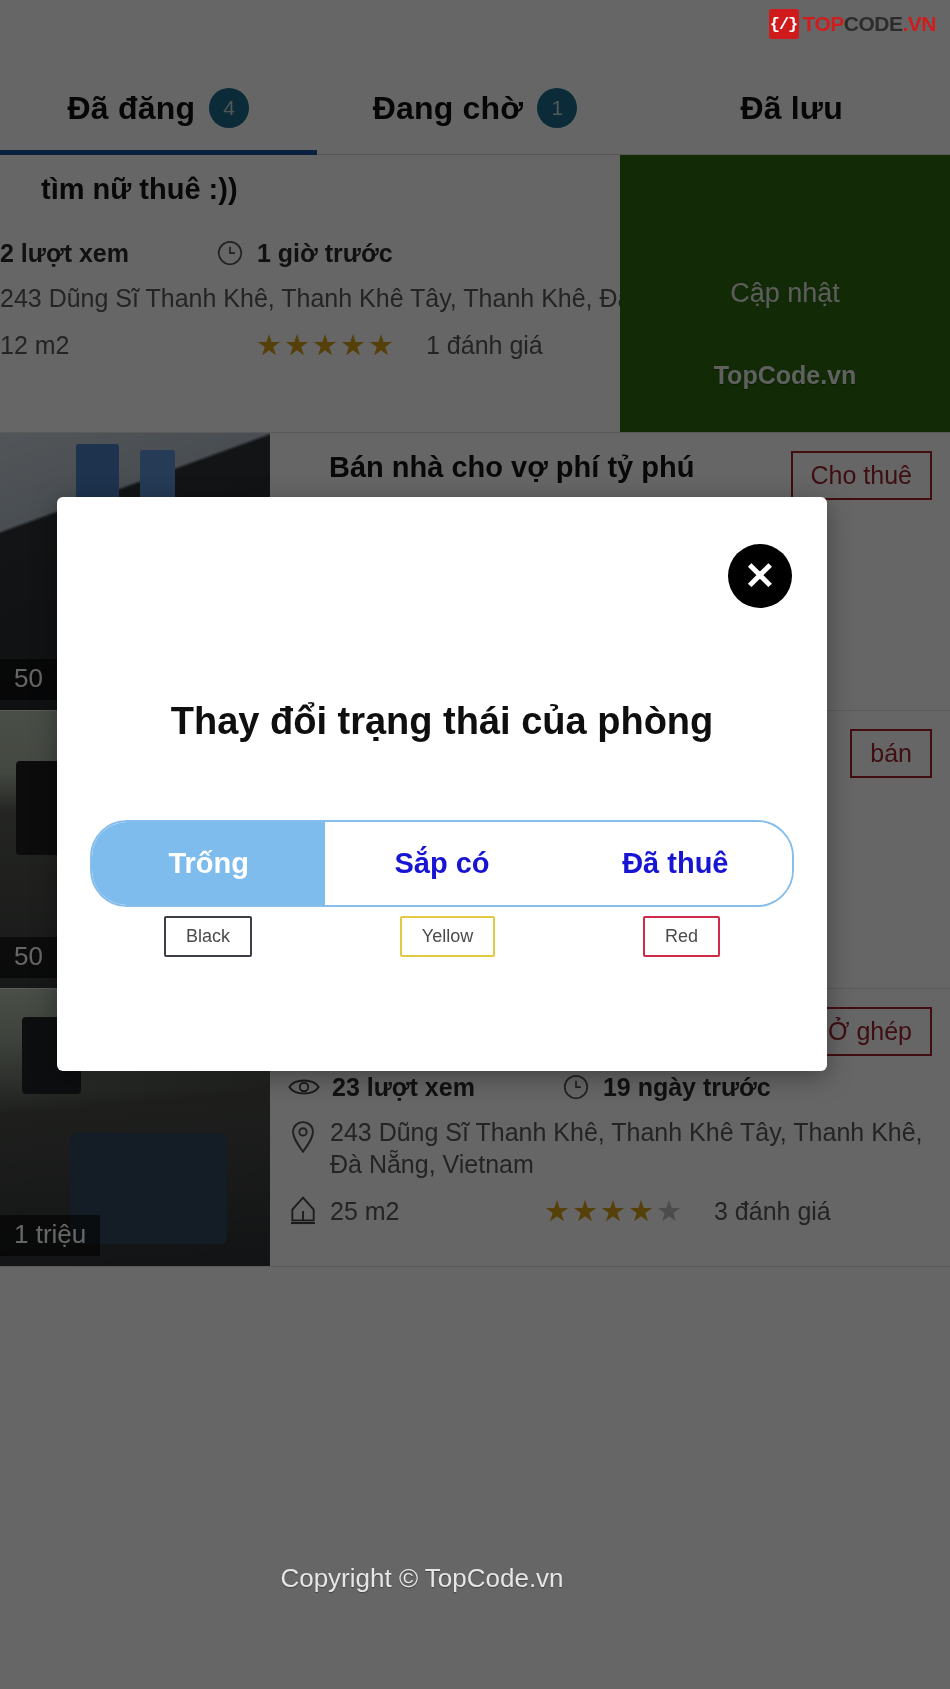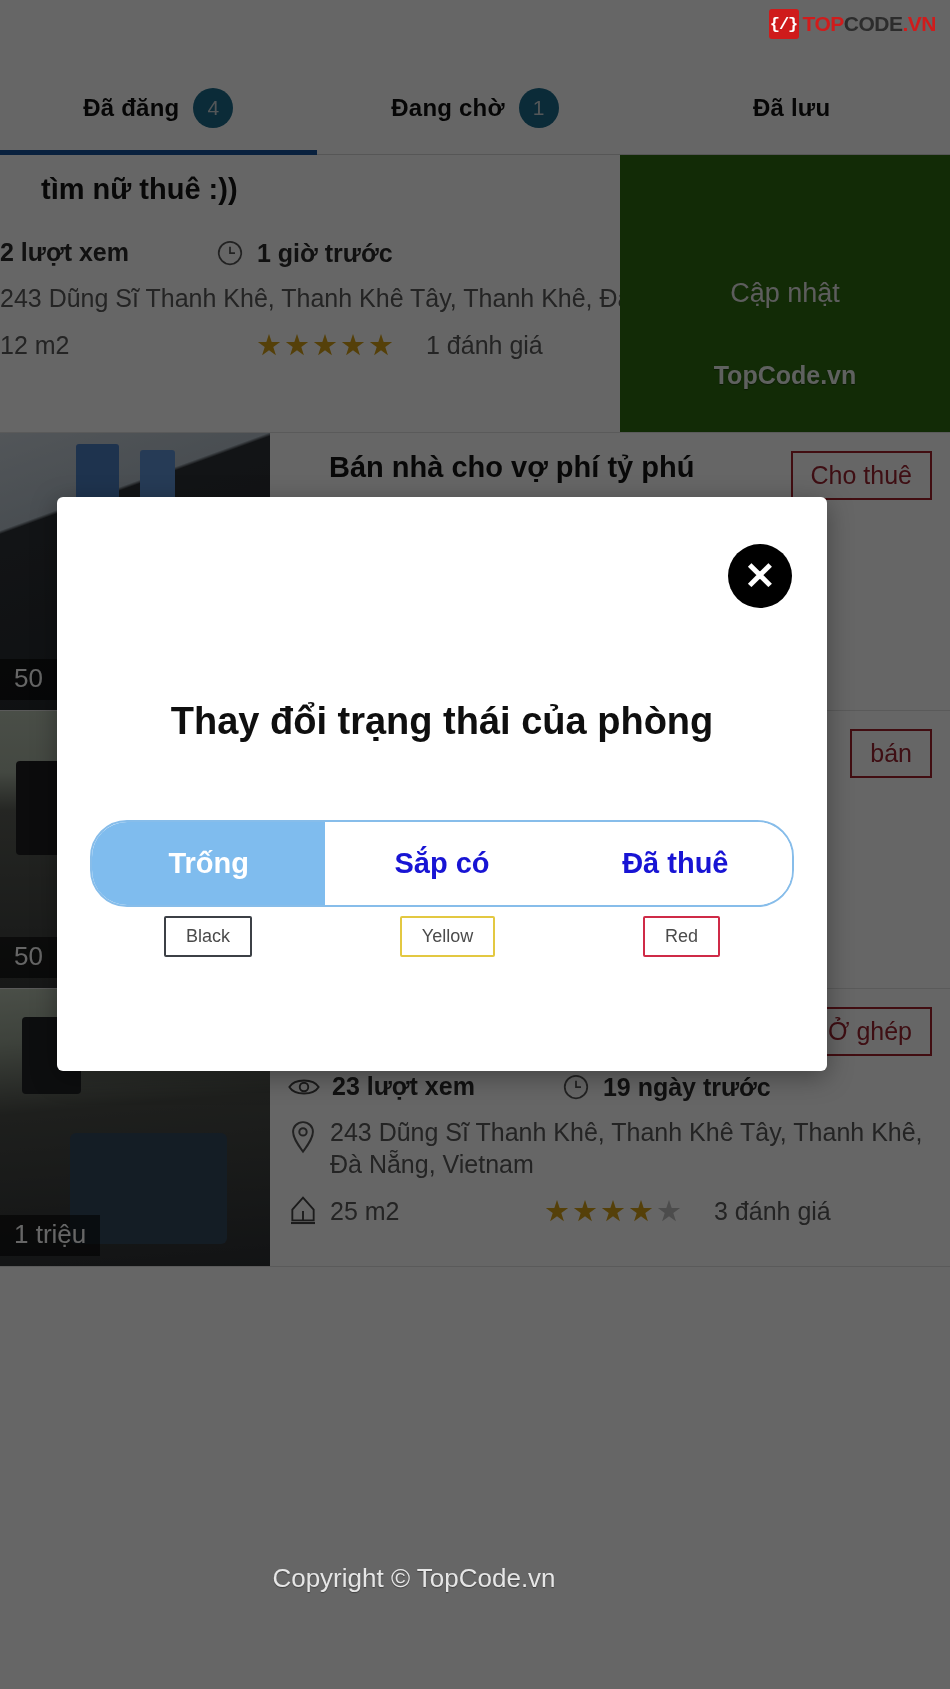--- a/index.html
+++ b/index.html
@@ -77,21 +77,21 @@
   .tab {
     flex: 1 1 0;
     display: flex;
     align-items: center;
     justify-content: center;
     gap: 14px;
     height: 100%;
     position: relative;
   }
   .tab-label {
-    font-size: 24px;
+    font-size: 32px;
     font-weight: bold;
     color: #111111;
     letter-spacing: 0.2px;
   }
   .badge {
     min-width: 40px;
     height: 40px;
     border-radius: 20px;
     background: #1c6b8c;
     color: #cfd8db;
@@ -161,21 +161,21 @@
     color: #4a4a4a;
     font-size: 25px;
     padding: 8px 18px;
     white-space: nowrap;
     background: transparent;
   }
   .type-chip.red { border-color: #a3222c; color: #9b2430; }
 
   .meta-row {
     display: flex;
-    align-items: flex-start;
+    align-items: center;
     margin-top: 16px;
     font-size: 25px;
     font-weight: bold;
     color: #2b2b2b;
     gap: 12px;
   }
   .meta-row .spacer { width: 62px; }
   .meta-item { display: flex; align-items: center; gap: 12px; }
 
   .addr-row {
@@ -277,21 +277,21 @@
   }
   .photo-c::after {
     content:"";
     position:absolute; left:26%; top:52%; width:58%; height:40%;
     background:#34495e; border-radius:6px;
   }
 
   
   .footer {
     position: absolute;
-    left: 0; bottom: 95px;
+    left: 8px; bottom: 95px;
     width: 828px;
     text-align: center;
     font-size: 26px;
     color: #e6e6e6;
     z-index: 60;
     text-shadow: 0 1px 1px rgba(0,0,0,0.35);
   }
 
   
   .modal {

